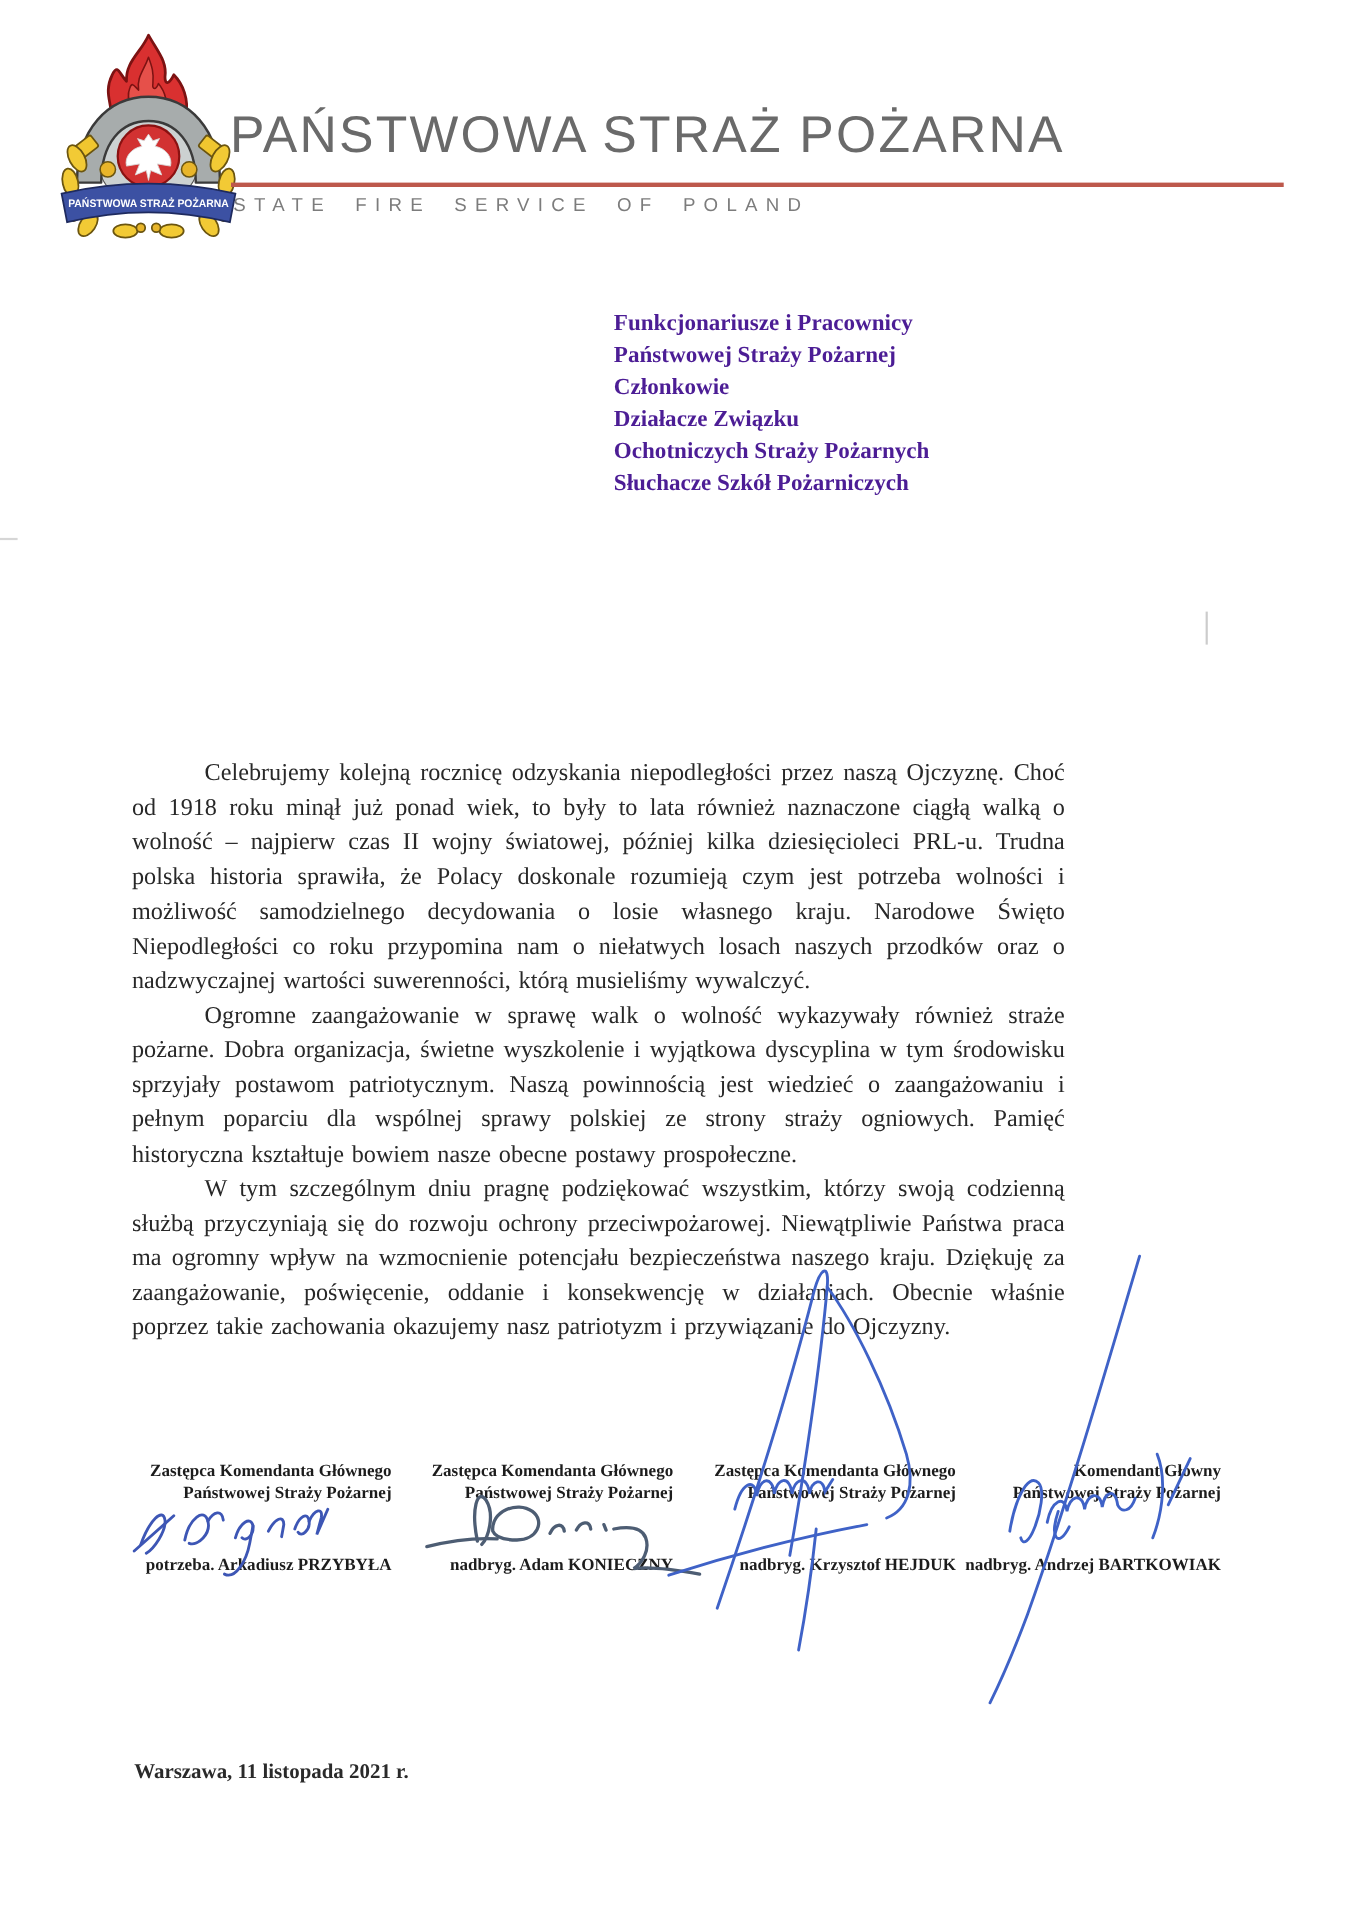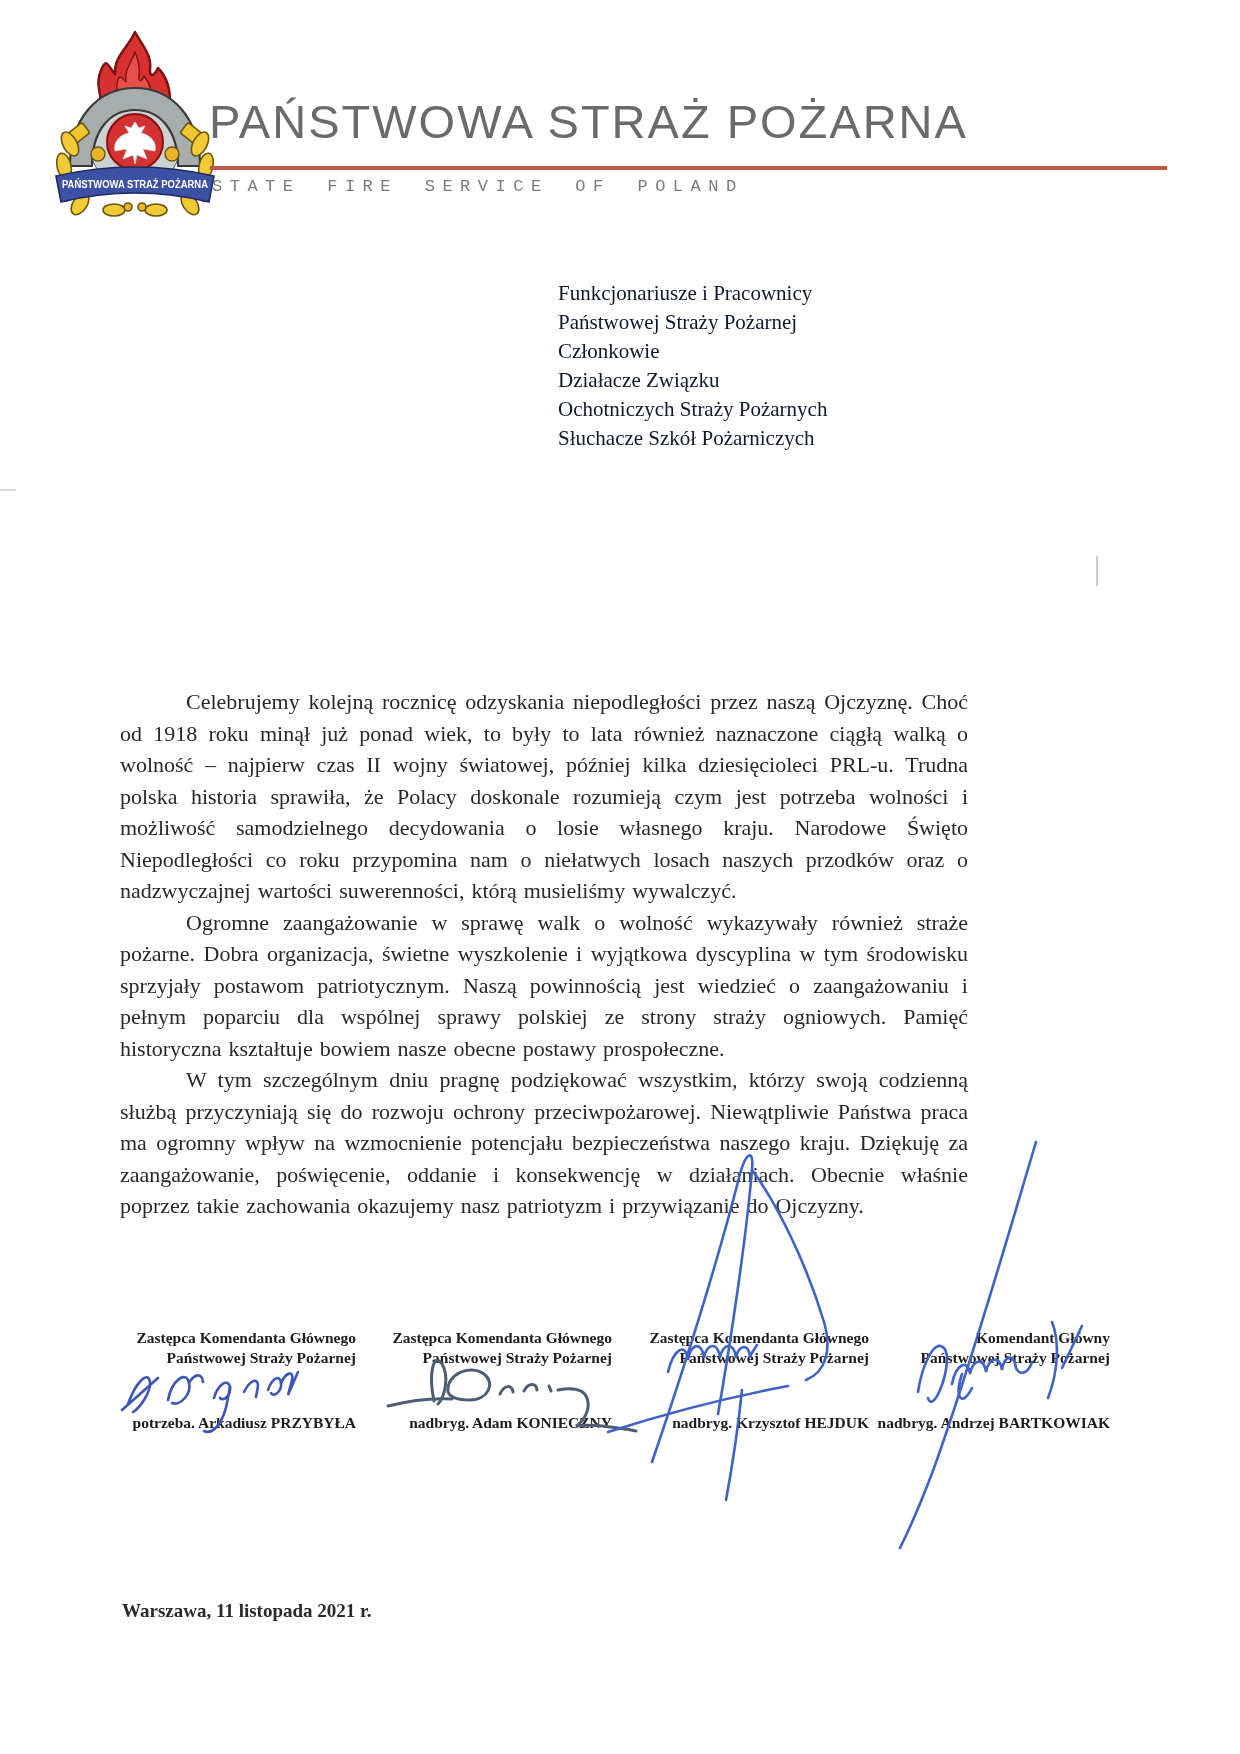--- a/index.html
+++ b/index.html
@@ -11,27 +11,27 @@
   
   .logo{position:absolute;left:52px;top:26px;width:166px;height:192px;}
   .org-title{
     position:absolute;left:209px;top:94px;width:980px;
     font-family:"Liberation Sans",sans-serif;font-size:47px;font-weight:400;
     color:#6a6a6a;letter-spacing:2px;white-space:nowrap;
   }
   .header-rule{position:absolute;left:210px;top:166px;width:957px;height:4px;background:#bd584b;}
   .org-subtitle{
     position:absolute;left:212px;top:177px;
-    font-family:Liberation Mono, monospace;font-size:17px;color:#7c7c7c;
+    font-family:Liberation Sans, sans-serif;font-size:17px;color:#7c7c7c;
     letter-spacing:7.5px;word-spacing:9px;white-space:nowrap;
   }
   
   .recipients{
     position:absolute;left:558px;top:279px;width:480px;
-    font-size:21px;font-weight:normal;line-height:29px;color:#0f172a;
+    font-size:21px;font-weight:bold;line-height:29px;color:#4c1d95;
   }
   
   .fold-left{position:absolute;left:0;top:489px;width:16px;height:2px;background:#d6d6d6;}
   .fold-right{position:absolute;left:1096px;top:556px;width:2px;height:30px;background:#cccccc;}
   
   .letter-body{
     position:absolute;left:120px;top:686px;width:848px;
     font-size:22px;line-height:31.5px;text-align:justify;color:#282828;
     word-spacing:1.5px;
   }

